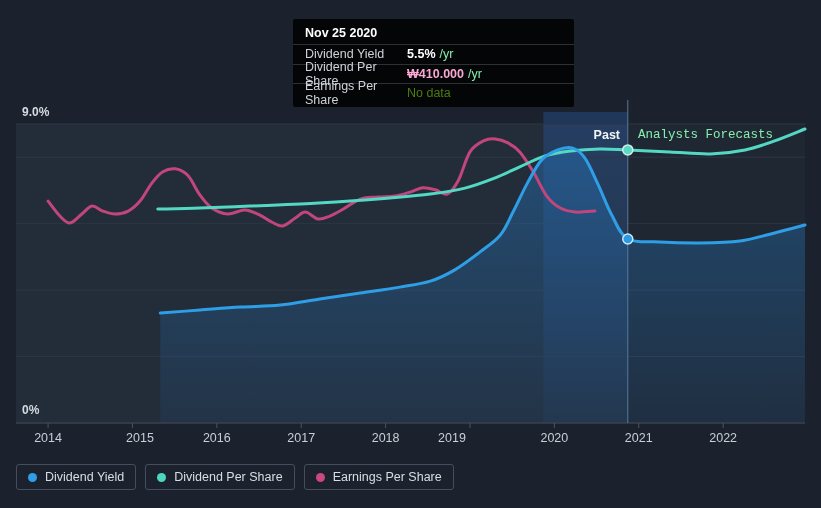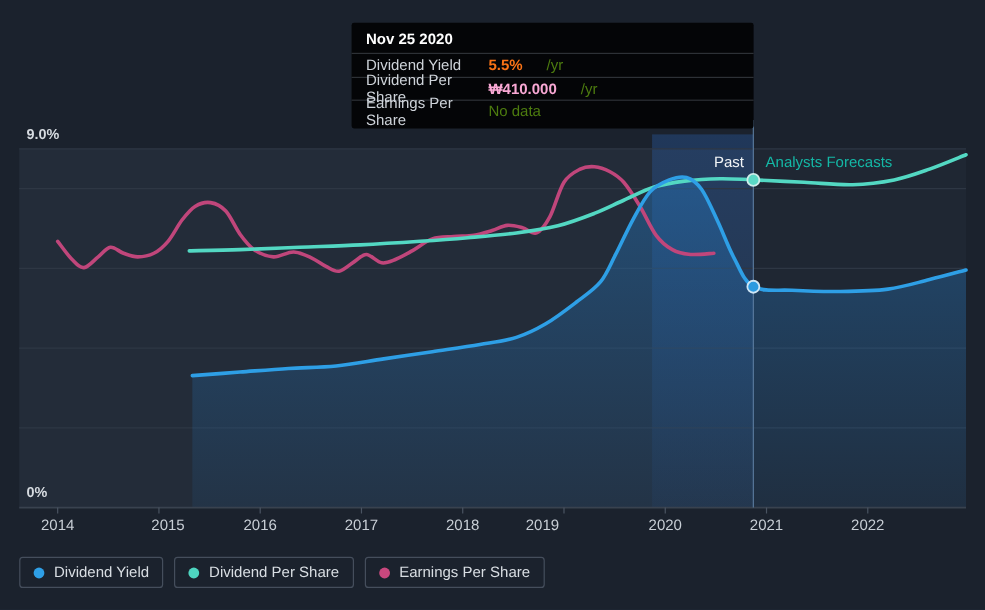--- a/index.html
+++ b/index.html
@@ -7,37 +7,37 @@
     width:821px;height:508px;position:relative;overflow:hidden;
     background:#1b222d;
     font-family:"Liberation Sans","DejaVu Sans",sans-serif;
     -webkit-font-smoothing:antialiased;
   }
   .abs{position:absolute;}
   #chart-svg{position:absolute;left:0;top:0;}
   .y-label{color:#d6dbe0;font-size:12px;font-weight:700;}
   .x-tick-label{position:absolute;color:#c9cfd6;font-size:12.5px;transform:translateX(-50%);top:0;}
   #x-labels{position:absolute;left:0;top:431px;width:724px;height:18px;}
-  .past-label{right:201px;top:128px;color:#f2f5f7;font-weight:400;font-size:12.5px;text-align:right;}
-  .forecast-label{left:638px;top:128px;color:#14b8a6;font-size:12.5px;}
+  .past-label{right:201px;top:128px;color:#f2f5f7;font-weight:700;font-size:12.5px;text-align:right;}
+  .forecast-label{left:638px;top:128px;color:#86efac;font-size:12.5px;font-family:Liberation Mono, monospace;}
   
   .tooltip{
-    left:293px;top:19px;width:335px;background:#040507;border-radius:2px;
+    left:293px;top:19px;width:281px;background:#040507;border-radius:2px;
     padding:4px 0;box-sizing:border-box;z-index:5;
   }
   .tooltip-title{
     color:#ffffff;font-weight:700;font-size:12.5px;line-height:21px;padding:0 12px;
   }
   .tooltip-row{
     display:flex;align-items:center;height:18.5px;border-top:1px solid #2d3136;
     padding:0 12px;font-size:12.5px;
   }
   .tooltip-row .t-label{color:#ced3d9;width:102px;flex:0 0 102px;}
   .tooltip-row .t-value{font-weight:700;}
-  .tooltip-row .t-unit{color:#4d7c0f;font-weight:400;margin-left:20px;}
+  .tooltip-row .t-unit{color:#86efac;font-weight:400;margin-left:4px;}
   
   .legend{left:16px;top:464px;display:flex;gap:9px;}
   .legend-item{
     display:flex;align-items:center;gap:8px;border:1px solid #454e5c;border-radius:3px;
     padding:5px 11px;height:26px;box-sizing:border-box;background:transparent;cursor:pointer;
   }
   .legend-dot{width:9px;height:9px;border-radius:50%;}
   .legend-label{color:#d9dee3;font-size:12.5px;white-space:nowrap;}
 </style>
 </head>
@@ -96,21 +96,21 @@
     <div class="x-tick-label" style="left: 723.147px;">2022</div>
   </div>
 
 <div class="abs past-label">Past</div>
 <div class="abs forecast-label">Analysts Forecasts</div>
 
 <div class="abs tooltip">
   <div class="tooltip-title">Nov 25 2020</div>
   <div class="tooltip-row">
     <span class="t-label">Dividend Yield</span>
-    <span class="t-value" style="color: #f97316;">5.5%</span>
+    <span class="t-value" style="color: #ffffff;">5.5%</span>
     <span class="t-unit">/yr</span>
   </div>
   <div class="tooltip-row">
     <span class="t-label">Dividend Per Share</span>
     <span class="t-value" style="color: #f9a8d4;">₩410.000</span>
     <span class="t-unit">/yr</span>
   </div>
   <div class="tooltip-row">
     <span class="t-label">Earnings Per Share</span>
     <span class="t-value" style="font-weight: 400; color: #4d7c0f;">No data</span>

